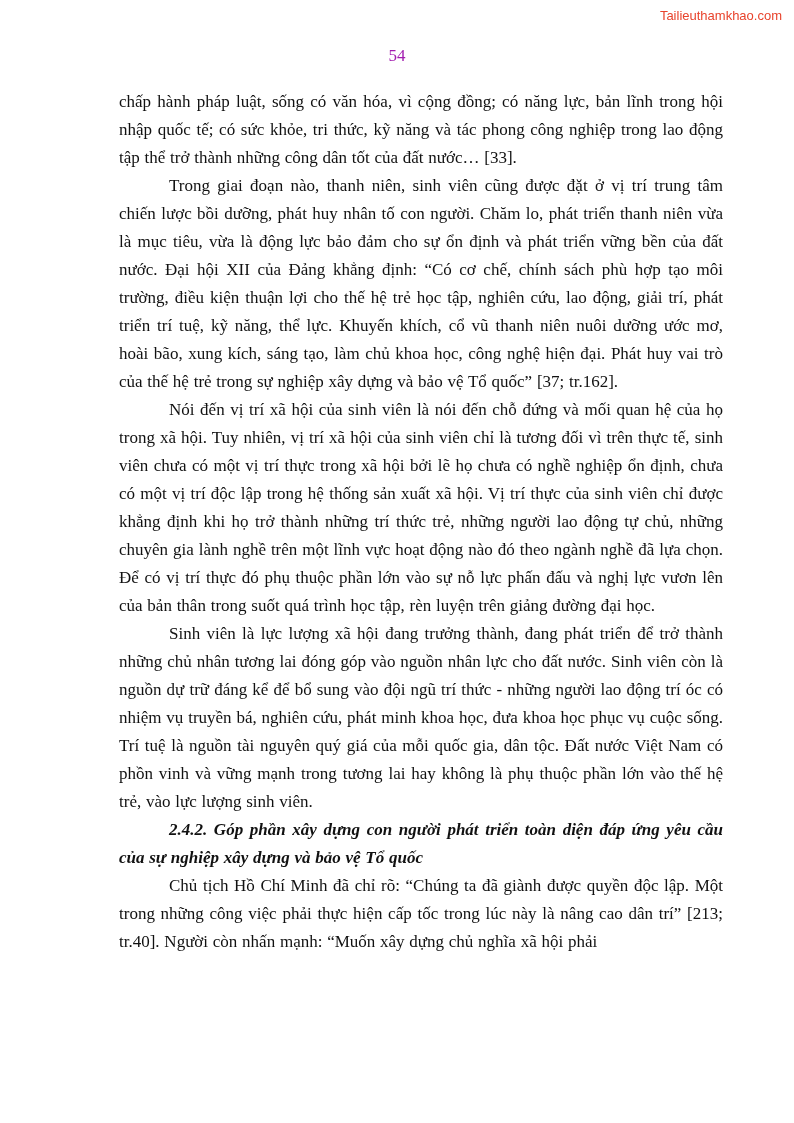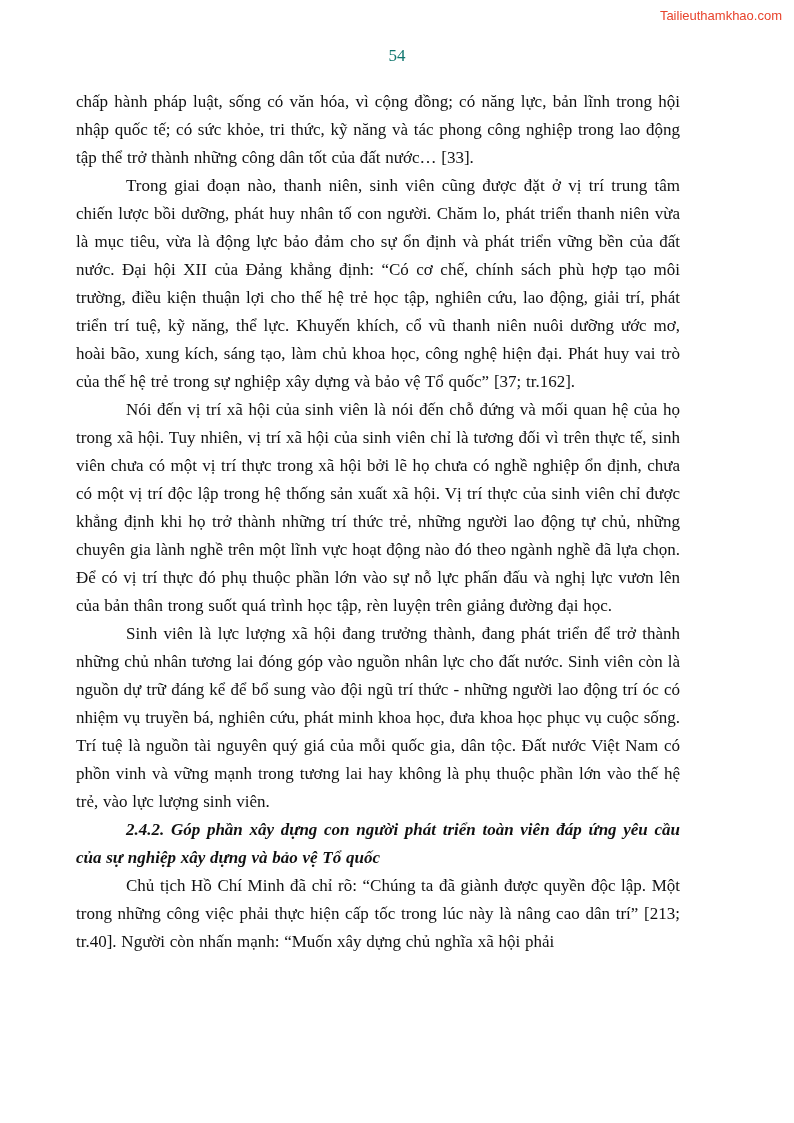--- a/index.html
+++ b/index.html
@@ -23,24 +23,24 @@
     top: 8px;
     right: 12px;
     font-family: "Liberation Sans", "DejaVu Sans", sans-serif;
     font-size: 13px;
     color: #e8432c;
   }
   .page-number {
     margin-top: 46px;
     text-align: center;
     font-size: 17px;
-    color: #0f766e;
+    color: #a21caf;
   }
   .content {
-    margin: 22px 78px 0 76px;
+    margin: 22px 78px 0 119px;
     width: 604px;
     box-sizing: border-box;
   }
   .content p {
     margin: 0;
     padding: 0;
     text-align: justify;
     font-size: 17px;
     line-height: 28px;
     word-spacing: 0.5px;
@@ -60,17 +60,17 @@
 
   <div class="watermark">Tailieuthamkhao.com</div>
 
   <div class="page-number">54</div>
 
   <div class="content">
     <p class="no-indent">chấp hành pháp luật, sống có văn hóa, vì cộng đồng; có năng lực, bản lĩnh trong hội nhập quốc tế; có sức khỏe, tri thức, kỹ năng và tác phong công nghiệp trong lao động tập thể trở thành những công dân tốt của đất nước… [33].</p>
     <p class="indent">Trong giai đoạn nào, thanh niên, sinh viên cũng được đặt ở vị trí trung tâm chiến lược bồi dưỡng, phát huy nhân tố con người. Chăm lo, phát triển thanh niên vừa là mục tiêu, vừa là động lực bảo đảm cho sự ổn định và phát triển vững bền của đất nước. Đại hội XII của Đảng khẳng định: “Có cơ chế, chính sách phù hợp tạo môi trường, điều kiện thuận lợi cho thế hệ trẻ học tập, nghiên cứu, lao động, giải trí, phát triển trí tuệ, kỹ năng, thể lực. Khuyến khích, cổ vũ thanh niên nuôi dưỡng ước mơ, hoài bão, xung kích, sáng tạo, làm chủ khoa học, công nghệ hiện đại. Phát huy vai trò của thế hệ trẻ trong sự nghiệp xây dựng và bảo vệ Tổ quốc” [37; tr.162].</p>
     <p class="indent">Nói đến vị trí xã hội của sinh viên là nói đến chỗ đứng và mối quan hệ của họ trong xã hội. Tuy nhiên, vị trí xã hội của sinh viên chỉ là tương đối vì trên thực tế, sinh viên chưa có một vị trí thực trong xã hội bởi lẽ họ chưa có nghề nghiệp ổn định, chưa có một vị trí độc lập trong hệ thống sản xuất xã hội. Vị trí thực của sinh viên chỉ được khẳng định khi họ trở thành những trí thức trẻ, những người lao động tự chủ, những chuyên gia lành nghề trên một lĩnh vực hoạt động nào đó theo ngành nghề đã lựa chọn. Để có vị trí thực đó phụ thuộc phần lớn vào sự nỗ lực phấn đấu và nghị lực vươn lên của bản thân trong suốt quá trình học tập, rèn luyện trên giảng đường đại học.</p>
     <p class="indent">Sinh viên là lực lượng xã hội đang trưởng thành, đang phát triển để trở thành những chủ nhân tương lai đóng góp vào nguồn nhân lực cho đất nước. Sinh viên còn là nguồn dự trữ đáng kể để bổ sung vào đội ngũ trí thức - những người lao động trí óc có nhiệm vụ truyền bá, nghiên cứu, phát minh khoa học, đưa khoa học phục vụ cuộc sống. Trí tuệ là nguồn tài nguyên quý giá của mỗi quốc gia, dân tộc. Đất nước Việt Nam có phồn vinh và vững mạnh trong tương lai hay không là phụ thuộc phần lớn vào thế hệ trẻ, vào lực lượng sinh viên.</p>
-    <p class="indent heading">2.4.2. Góp phần xây dựng con người phát triển toàn viên đáp ứng yêu cầu của sự nghiệp xây dựng và bảo vệ Tổ quốc</p>
+    <p class="indent heading">2.4.2. Góp phần xây dựng con người phát triển toàn diện đáp ứng yêu cầu của sự nghiệp xây dựng và bảo vệ Tổ quốc</p>
     <p class="indent">Chủ tịch Hồ Chí Minh đã chỉ rõ: “Chúng ta đã giành được quyền độc lập. Một trong những công việc phải thực hiện cấp tốc trong lúc này là nâng cao dân trí” [213; tr.40]. Người còn nhấn mạnh: “Muốn xây dựng chủ nghĩa xã hội phải</p>
   </div>
 
 </div>
 
 </body></html>

